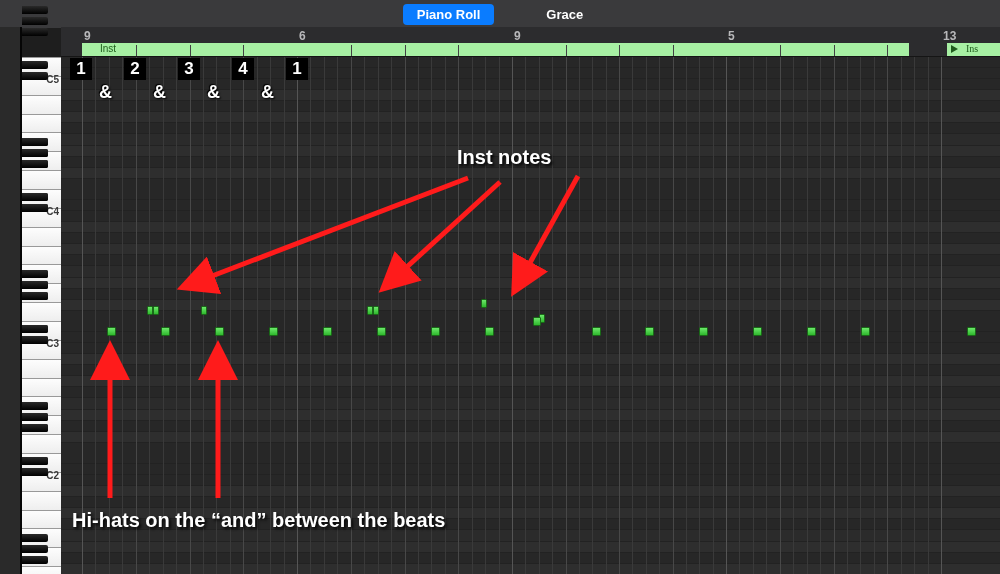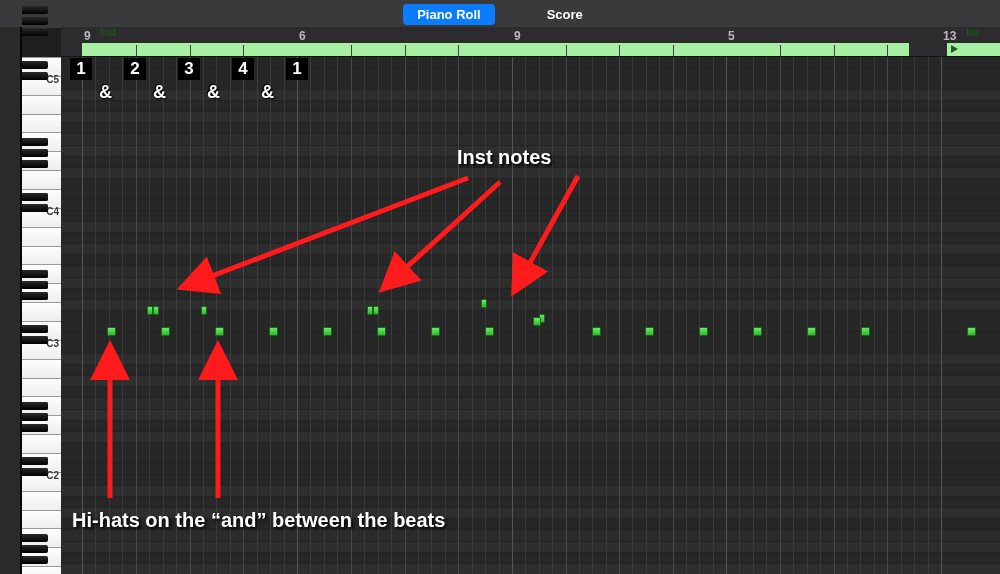--- a/index.html
+++ b/index.html
@@ -24,21 +24,21 @@
     position: absolute; top: 2px; font-size: 12px; font-weight: 600; color: #b8b8ba;
     transform: translateX(2px);
   }
   .ruler-minor {
     position: absolute; top: 18px; bottom: 0; width: 1px; background: #414143;
   }
   .region-bar {
     position: absolute; top: 16px; height: 13px; background: #a7f0a3;
   }
   .region-label {
-    position: absolute; top: 0; font-size: 10px; font-weight: 400; color: #1f5d1c; padding-left: 3px;
+    position: absolute; top: 16px; font-size: 10px; font-weight: 400; color: #1f5d1c; padding-left: 3px;
     white-space: nowrap; overflow: hidden;
   }
   .play-icon {
     position: absolute; top: 18px; width: 0; height: 0;
     border-left: 7px solid #1f5d1c; border-top: 4px solid transparent; border-bottom: 4px solid transparent;
   }
 
   
   .left-strip {
     position: absolute; top: 27px; left: 0; width: 22px; bottom: 0; background: #2a2a2a;
@@ -109,29 +109,29 @@
   .arrow-svg { position: absolute; overflow: visible; pointer-events: none; }
   .arrow-svg line, .arrow-svg path { stroke: #ff1b1b; stroke-width: 5; }
   .arrow-svg polygon { fill: #ff1b1b; }
 
 </style>
 </head>
 <body>
 
 <div class="view-switch">
   <span class="pill active">Piano Roll</span>
-  <span class="pill">Score</span>
+  <span class="pill">Grace</span>
 </div>
 
 <div class="ruler" id="ruler">
     <div class="region-bar" style="left: 21px; width: 827px;"></div>
     <div class="region-label" style="left: 36px; width: 30px;">Inst</div>
     <div class="region-bar" style="left: 886px; right: 0px;"></div>
     <div class="play-icon" style="left: 890px;"></div>
-    <div class="region-label" style="left: 902px; width: 30px;">Ins</div>
+    <div class="region-label" style="left: 902px; width: 30px; font-family: Liberation Serif, serif;">Ins</div>
     <div class="ruler-bar-num" style="left: 21px;">9</div>
     <div class="ruler-minor" style="left: 74.75px;"></div>
     <div class="ruler-minor" style="left: 128.5px;"></div>
     <div class="ruler-minor" style="left: 182.25px;"></div>
     <div class="ruler-bar-num" style="left: 236px;">6</div>
     <div class="ruler-minor" style="left: 289.75px;"></div>
     <div class="ruler-minor" style="left: 343.5px;"></div>
     <div class="ruler-minor" style="left: 397.25px;"></div>
     <div class="ruler-bar-num" style="left: 451px;">9</div>
     <div class="ruler-minor" style="left: 504.5px;"></div>

